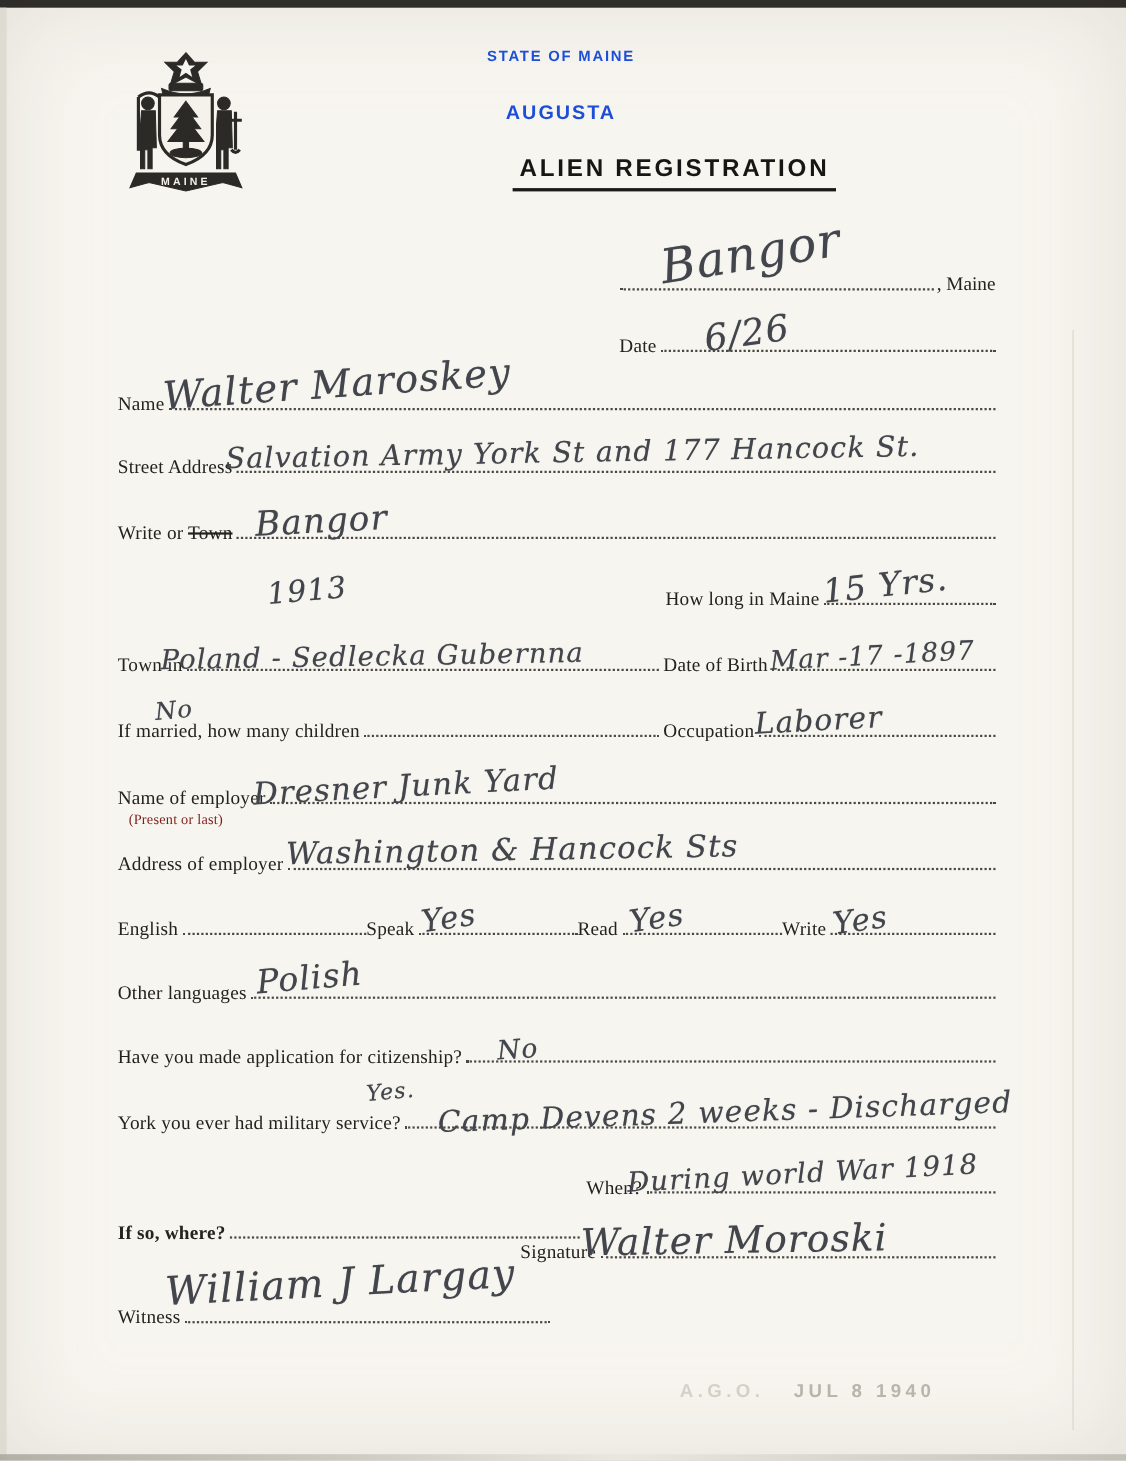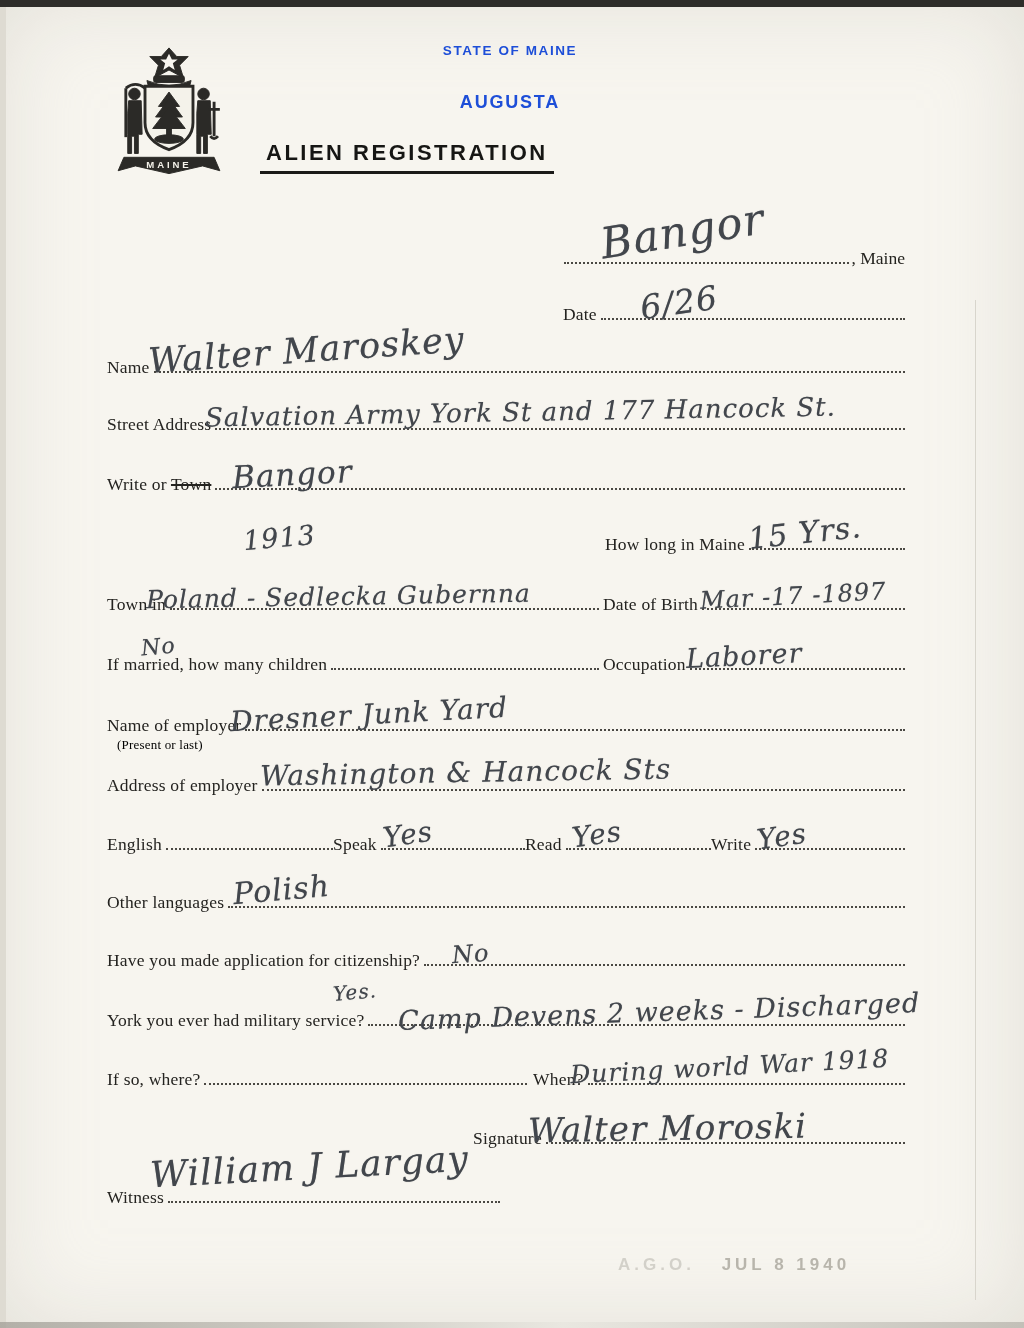--- a/index.html
+++ b/index.html
@@ -14,31 +14,31 @@
   .scan-bottom{position:absolute;left:0;bottom:0;width:100%;height:6px;
     background:linear-gradient(90deg,#a5a29a 0%,#c4c1b9 30%,#e8e6df 55%,#b9b6ae 100%);opacity:.8;}
   .scan-right-line{position:absolute;left:975px;top:300px;width:1px;height:1000px;background:#d8d5cc;}
 
   
   .hdr{position:absolute;left:260px;width:500px;text-align:center;
     font-family:"Liberation Sans", sans-serif;font-weight:bold;color:#1d4ed8;}
   .hdr1{top:43px;font-size:13.5px;letter-spacing:1.6px;}
   .hdr2{top:64px;font-size:18px;letter-spacing:1px;}
   .hdr3{top:92px;font-size:18px;letter-spacing:1.8px;}
-  .title-wrap{position:absolute;left:260px;top:140px;width:500px;text-align:left;}
+  .title-wrap{position:absolute;left:260px;top:140px;width:500px;text-align:right;}
   .title{display:inline-block;font-family:"Liberation Sans", sans-serif;font-weight:bold;
     font-size:22px;letter-spacing:2.5px;color:#161614;
     border-bottom:3.5px solid #1b1a18;padding:0 6px 5px 6px;}
 
   
   .frow{position:absolute;display:flex;align-items:flex-end;height:26px;}
   .lbl{font-size:17.5px;color:#242320;white-space:nowrap;line-height:20px;letter-spacing:.2px;}
   .dots{flex:1;border-bottom:2px dotted #4a4843;margin:0 0 4px 4px;min-width:10px;}
   .suffix{font-size:17.5px;white-space:nowrap;line-height:20px;margin-left:3px;}
-  .sub{position:absolute;top:20px;left:10px;font-size:13px;color:#000000;white-space:nowrap;}
+  .sub{position:absolute;top:20px;left:10px;font-size:13px;color:#7f1d1d;white-space:nowrap;}
   .struck{text-decoration:line-through;text-decoration-thickness:2px;}
   .grp{display:flex;align-items:flex-end;}
 
   
   .hw{position:absolute;font-family:"DejaVu Serif", serif;font-style:italic;
     color:#42464c;white-space:nowrap;letter-spacing:1px;
     text-shadow:0 0 .7px rgba(70,72,78,.55);}
 
   
   .stamp{position:absolute;left:618px;top:1255px;font-family:"Liberation Sans", sans-serif;
@@ -176,21 +176,21 @@
   <div class="frow" style="left:107px;top:944px;width:798px;">
     <span class="lbl">Have you made application for citizenship?</span>
     <div class="dots"></div>
   </div>
 
   <div class="frow" style="left:107px;top:1004px;width:798px;">
     <span class="lbl">York you ever had military service?</span>
     <div class="dots"></div>
   </div>
 
-  <div class="frow" style="left:107px;top:1063px;width:420px;">
+  <div class="frow" style="left:107px;top:1104px;width:420px;font-weight:bold;">
     <span class="lbl">If so, where?</span>
     <div class="dots"></div>
   </div>
   <div class="frow" style="left:533px;top:1063px;width:372px;">
     <span class="lbl">When?</span>
     <div class="dots"></div>
   </div>
 
   <div class="frow" style="left:473px;top:1122px;width:432px;">
     <span class="lbl">Signature</span>

